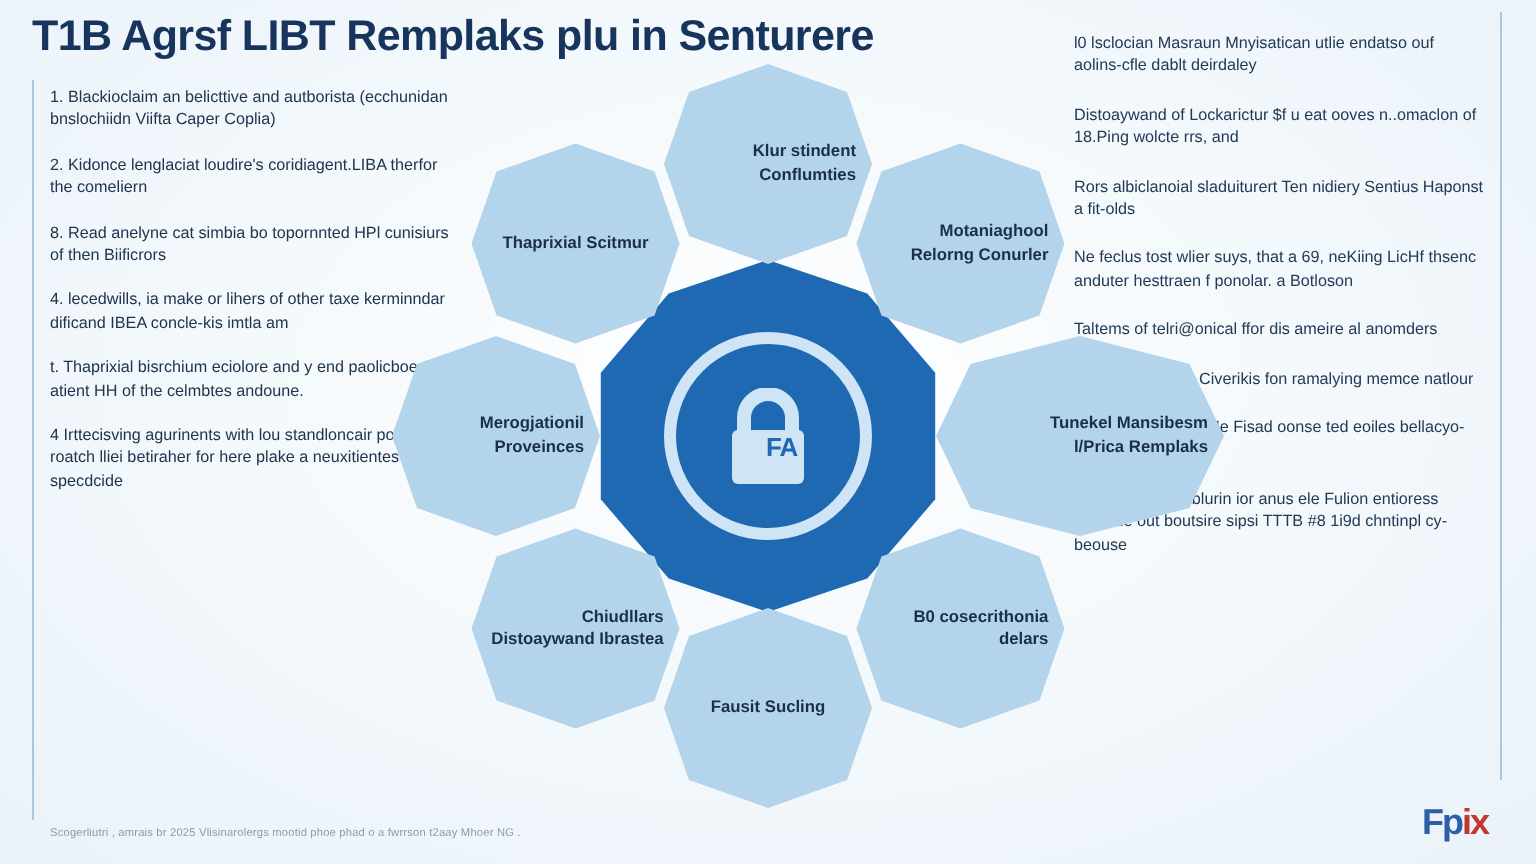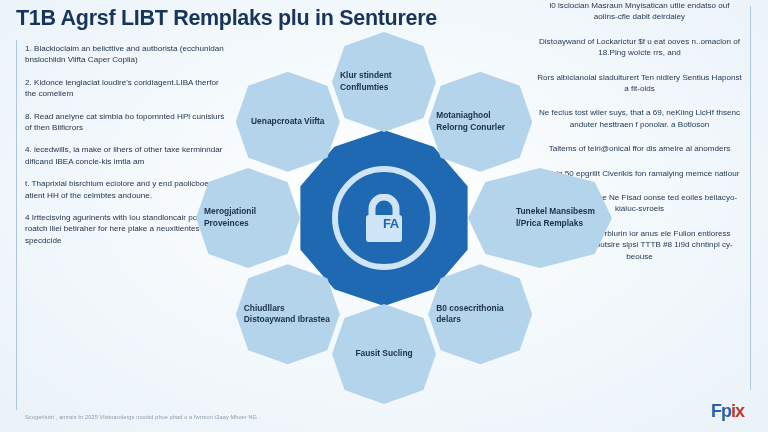--- a/index.html
+++ b/index.html
@@ -26,21 +26,21 @@
     position:absolute;width:1px;background:#a9c8e0;
   }
   .rule.left{left:16px;top:40px;height:370px;}
   .rule.right{right:17px;top:6px;height:384px;}
 
   
   .col-left{
     position:absolute;left:25px;top:43px;width:200px;
   }
   .col-right{
-    position:absolute;right:26px;top:0;width:205px;text-align:center;
+    position:absolute;right:26px;top:16px;width:205px;text-align:left;
   }
   .para{
     font-size:8.1px;line-height:11.4px;color:#20354d;
     margin-bottom:11px;
     font-weight:500;
   }
   .para.lead{font-weight:bold;color:#1c3a5e;}
   .col-right .para{margin-bottom:13px;color:#223a55;}
 
   
@@ -93,21 +93,21 @@
     position:absolute;
     width:104px;height:100px;
     margin-left:-52px;margin-top:-50px;
     background:#b4d4ec;
     clip-path:polygon(
       50% 0%, 88% 14%, 100% 50%, 88% 86%, 50% 100%, 12% 86%, 0% 50%, 12% 14%);
     display:flex;align-items:center;justify-content:center;
     box-shadow:0 1px 3px rgba(40,80,120,0.10);
   }
   .petal span{
-    display:block;text-align:left;
+    display:block;text-align:right;
     font-size:8.4px;font-weight:bold;line-height:11.6px;
     color:#1b2f47;padding:0 8px;
   }
   .connector{
     position:absolute;left:50%;top:50%;
     width:7px;height:46px;margin-left:-3.5px;
     background:#1f69b3;
     transform-origin:50% 0%;
     border-radius:1px;
     opacity:.92;
@@ -181,21 +181,21 @@
     <div class="petal" style="left:50%;top:90%;">
       <span>Fausit Sucling</span>
     </div>
     <div class="petal" style="left:21.7%;top:78.3%;">
       <span>Chiudllars Distoaywand Ibrastea</span>
     </div>
     <div class="petal" style="left:10%;top:50%;">
       <span>Merogjationil Proveinces</span>
     </div>
     <div class="petal" style="left:21.7%;top:21.7%;">
-      <span>Uenapcroata Viifta</span>
+      <span>Thaprixial Scitmur</span>
     </div>
   </div>
 
   <div class="footnote">Scogerliutri , amrais br 2025  Vlisinarolergs mootid phoe phad o a fwrrson t2aay Mhoer NG .</div>
 
   <div class="logo">
     <span class="a">Fp</span><span class="b">ix</span>
   </div>
 
 </div>

